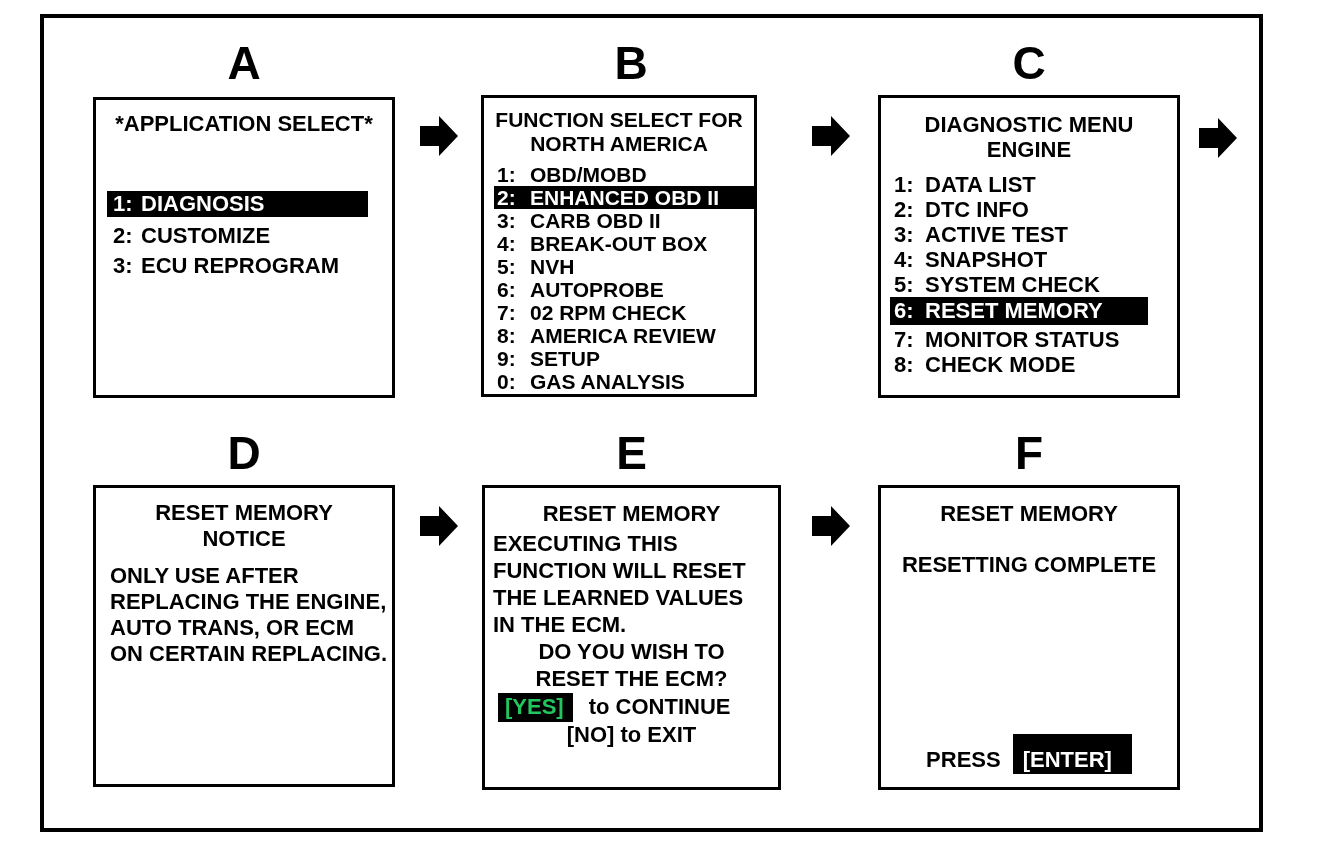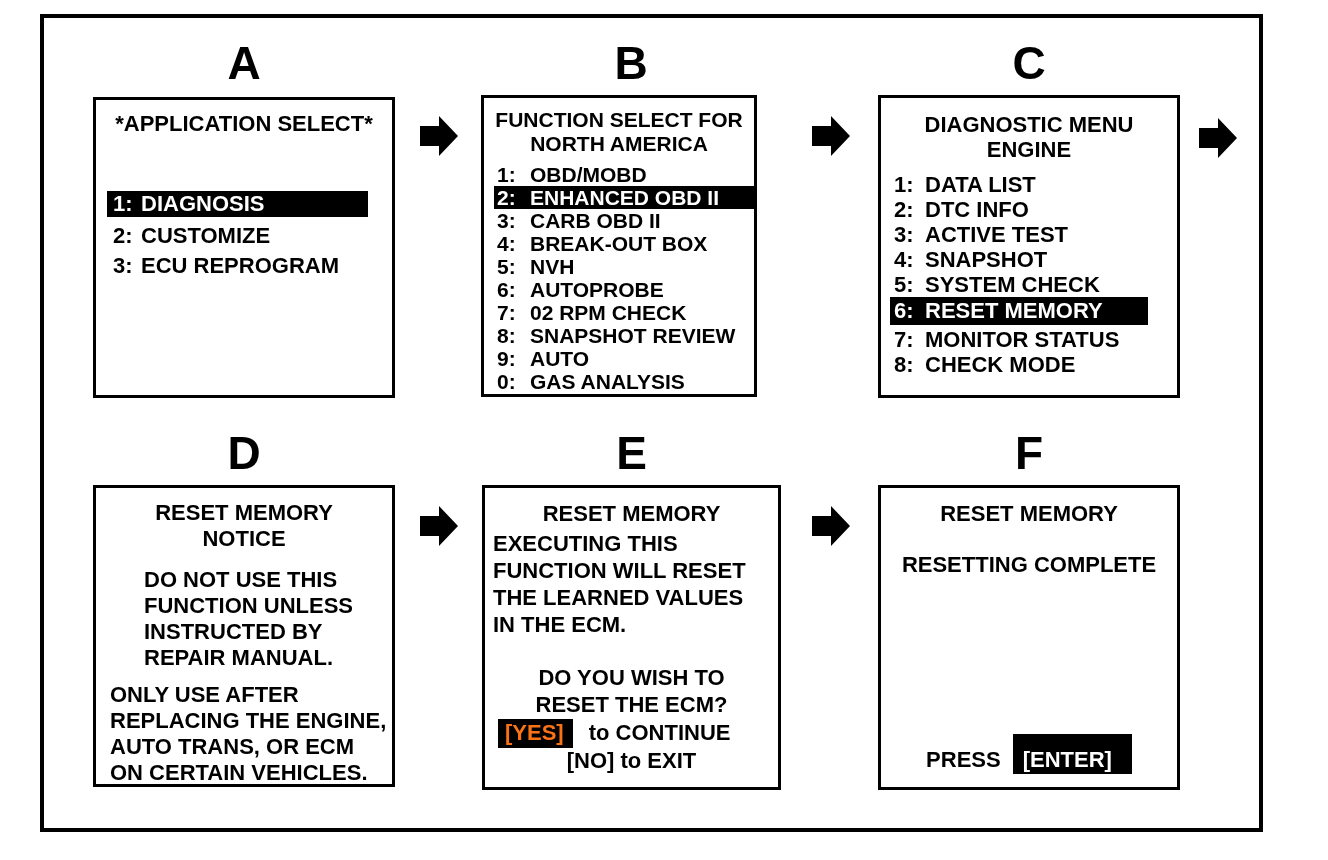--- a/index.html
+++ b/index.html
@@ -67,23 +67,23 @@
   .pC .mrow.hl { height:28px; margin-bottom:2px; width:258px; }
 
   
   .pD .title { margin-top:12px; line-height:26px; }
   .pD .para1 { margin:15px 2px 0 48px; line-height:26px; }
   .pD .para2 { margin:11px 0 0 14px;  line-height:26px; }
 
   
   .pE .title  { margin-top:12px; line-height:27px; }
   .pE .body   { margin:3px 2px 0 8px; line-height:27px; }
-  .pE .prompt { margin-top:26px; text-align:center; line-height:27px; }
+  .pE .prompt { text-align:center; line-height:27px; }
   .pE .yesline { margin-left:13px; margin-top:1px; height:28px; display:flex; align-items:center; }
-  .pE .key-inv { background:#000; color:#f97316; padding:1px 9px 2px 7px; }
+  .pE .key-inv { background:#000; color:#22c55e; padding:1px 9px 2px 7px; }
   .pE .yes-suffix { margin-left:16px; }
   .pE .noline { text-align:center; line-height:27px; }
 
   
   .pF .title  { margin-top:12px; line-height:27px; }
   .pF .status { margin-top:25px; text-align:center; }
   .pF .pressline { position:absolute; left:0; right:0; bottom:14px; text-align:center; }
   .pF .key-inv { background:#000; color:#fff; padding:13px 20px 2px 10px; margin-left:12px; }
 
   
@@ -157,25 +157,25 @@
         <div class="mrow">
           <span class="num">6:</span>
           <span class="label">AUTOPROBE</span>
         </div>
         <div class="mrow">
           <span class="num">7:</span>
           <span class="label">02 RPM CHECK</span>
         </div>
         <div class="mrow">
           <span class="num">8:</span>
-          <span class="label">SNAPSHOT REVIEW</span>
+          <span class="label">AMERICA REVIEW</span>
         </div>
         <div class="mrow">
           <span class="num">9:</span>
-          <span class="label">AUTO</span>
+          <span class="label">SETUP</span>
         </div>
         <div class="mrow">
           <span class="num">0:</span>
           <span class="label">GAS ANALYSIS</span>
         </div>
       </div>
   </div>
 
   <div class="screen pC">
     <div class="title">
@@ -215,32 +215,26 @@
           <span class="num">8:</span>
           <span class="label">CHECK MODE</span>
         </div>
       </div>
   </div>
 
   <div class="screen pD">
     <div class="title">
         <div class="tline">RESET MEMORY</div>
         <div class="tline">NOTICE</div>
-      </div>
-    <div class="para1">
-        <div class="tline">DO NOT USE THIS</div>
-        <div class="tline">FUNCTION UNLESS</div>
-        <div class="tline">INSTRUCTED BY</div>
-        <div class="tline">REPAIR MANUAL.</div>
       </div>
     <div class="para2">
         <div class="tline">ONLY USE AFTER</div>
         <div class="tline">REPLACING THE ENGINE,</div>
         <div class="tline">AUTO TRANS, OR ECM</div>
-        <div class="tline">ON CERTAIN VEHICLES.</div>
+        <div class="tline">ON CERTAIN REPLACING.</div>
       </div>
   </div>
 
   <div class="screen pE">
     <div class="title">
         <div class="tline">RESET MEMORY</div>
       </div>
     <div class="body">
         <div class="tline">EXECUTING THIS</div>
         <div class="tline">FUNCTION WILL RESET</div>

